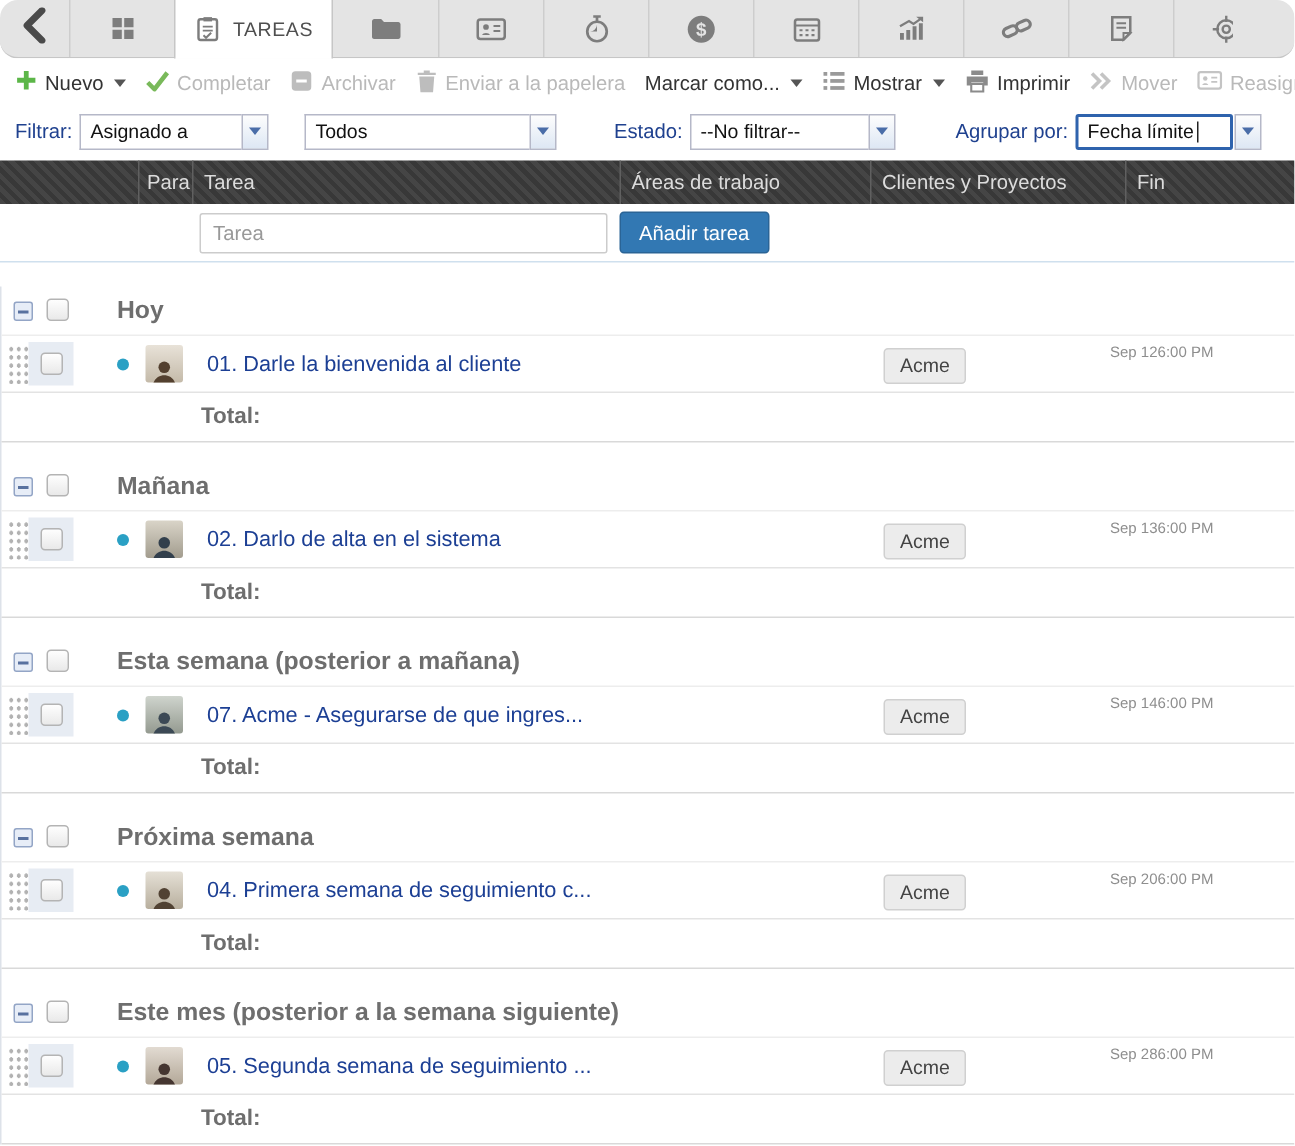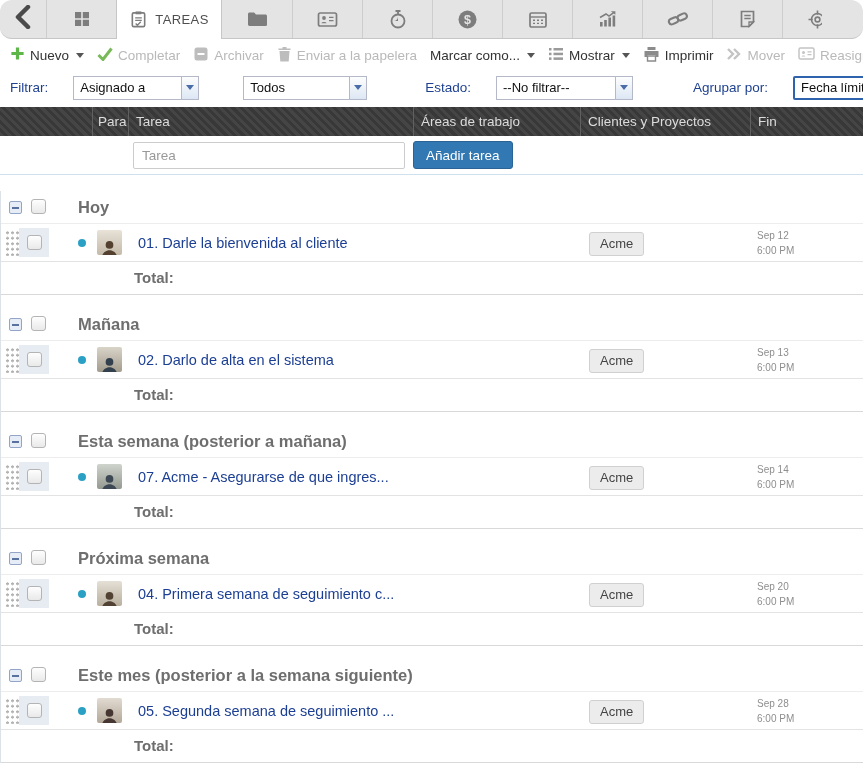--- a/index.html
+++ b/index.html
@@ -26,21 +26,21 @@
   .toolbar { height:32px; display:flex; align-items:center; padding-left:10px;
     background:#fff; white-space:nowrap; }
   .tb-item { display:flex; align-items:center; gap:5px; margin-right:13px;
     font-size:13.5px; color:#333; cursor:pointer; flex:none; }
   .tb-item.disabled { color:#b9b9b9; cursor:default; }
   .caret { width:0; height:0; border-left:4px solid transparent;
     border-right:4px solid transparent; border-top:5px solid #555; margin-left:2px; }
 
   
   .filterbar { height:33px; display:flex; align-items:center; padding-left:10px;
-    font-size:13.5px; white-space:nowrap;gap:20px; }
+    font-size:13.5px; white-space:nowrap; }
   .f-label { color:#1f418f; margin-right:5px; flex:none; }
   .combo { display:flex; height:24px; margin-right:24px; flex:none; cursor:pointer; }
   .combo-text { border:1px solid #b5b8c8; border-right:none; background:#fff;
     display:flex; align-items:center; padding:0 6px; font-size:13px; color:#111; }
   .combo-trigger { width:18px; border:1px solid #b5b8c8;
     background:linear-gradient(#fdfdfd,#dde7f4); display:flex; align-items:center;
     justify-content:center; }
   .combo-trigger i { width:0; height:0; border-left:4px solid transparent;
     border-right:4px solid transparent; border-top:5px solid #4a6da8; }
   .combo.focused .combo-text { border:2px solid #2f63ad; border-radius:2px;
@@ -99,22 +99,22 @@
   .avatar-0 { background:linear-gradient(#e8e2d8,#c4baa9); color:#53402f; }
   .avatar-1 { background:linear-gradient(#d9d4c8,#a29c8e); color:#323f4c; }
   .avatar-2 { background:linear-gradient(#cfd4cd,#949a90); color:#3c4955; }
   .avatar-3 { background:linear-gradient(#e5e0d6,#b8af9e); color:#514233; }
   .avatar-4 { background:linear-gradient(#e2dbd2,#b3a898); color:#453631; }
   .task-title { position:absolute; left:137px; top:0; line-height:38px;
     font-size:14.5px; color:#1c3f94; text-decoration:none; cursor:pointer; }
   .badge { position:absolute; left:588px; top:8px; padding:3px 10px 4px;
     background:#ececec; border:1px solid #d0d0d0; border-radius:3px; font-size:13px;
     color:#444; }
-  .due { position:absolute; left:756px; top:5px; font-size:10px; color:#8e8e8e;
-    line-height:1.45; display:flex; flex-direction:column; }
+  .due { position:absolute; left:739px; top:5px; font-size:10px; color:#8e8e8e;
+    line-height:1.45; display:flex; flex-direction:row; }
 
   .total-row { position:relative; height:33px; border-bottom:1px solid #d9d9d9; }
   .total { position:absolute; left:133px; top:0; line-height:31px; font-size:15px;
     font-weight:bold; color:#6e6e6e; }
 
   .gicon { fill:#7d7d7d; }
   .gicon-stroke { stroke:#7d7d7d; fill:none; }
 </style>
 </head>
 <body>
@@ -312,21 +312,21 @@
 </div>
 
 <div class="filterbar">
   <span class="f-label">Filtrar:</span>
   <div class="combo" style="width:126px">
     <span class="combo-text" style="flex:1">Asignado a</span>
     <span class="combo-trigger">
         <i></i>
       </span>
   </div>
-  <div class="combo" style="width:124px">
+  <div class="combo" style="width:168px">
     <span class="combo-text" style="flex:1">Todos</span>
     <span class="combo-trigger">
         <i></i>
       </span>
   </div>
   <span class="f-label" style="margin-left:14px">Estado:</span>
   <div class="combo" style="width:137px">
     <span class="combo-text" style="flex:1">--No filtrar--</span>
     <span class="combo-trigger">
         <i></i>

